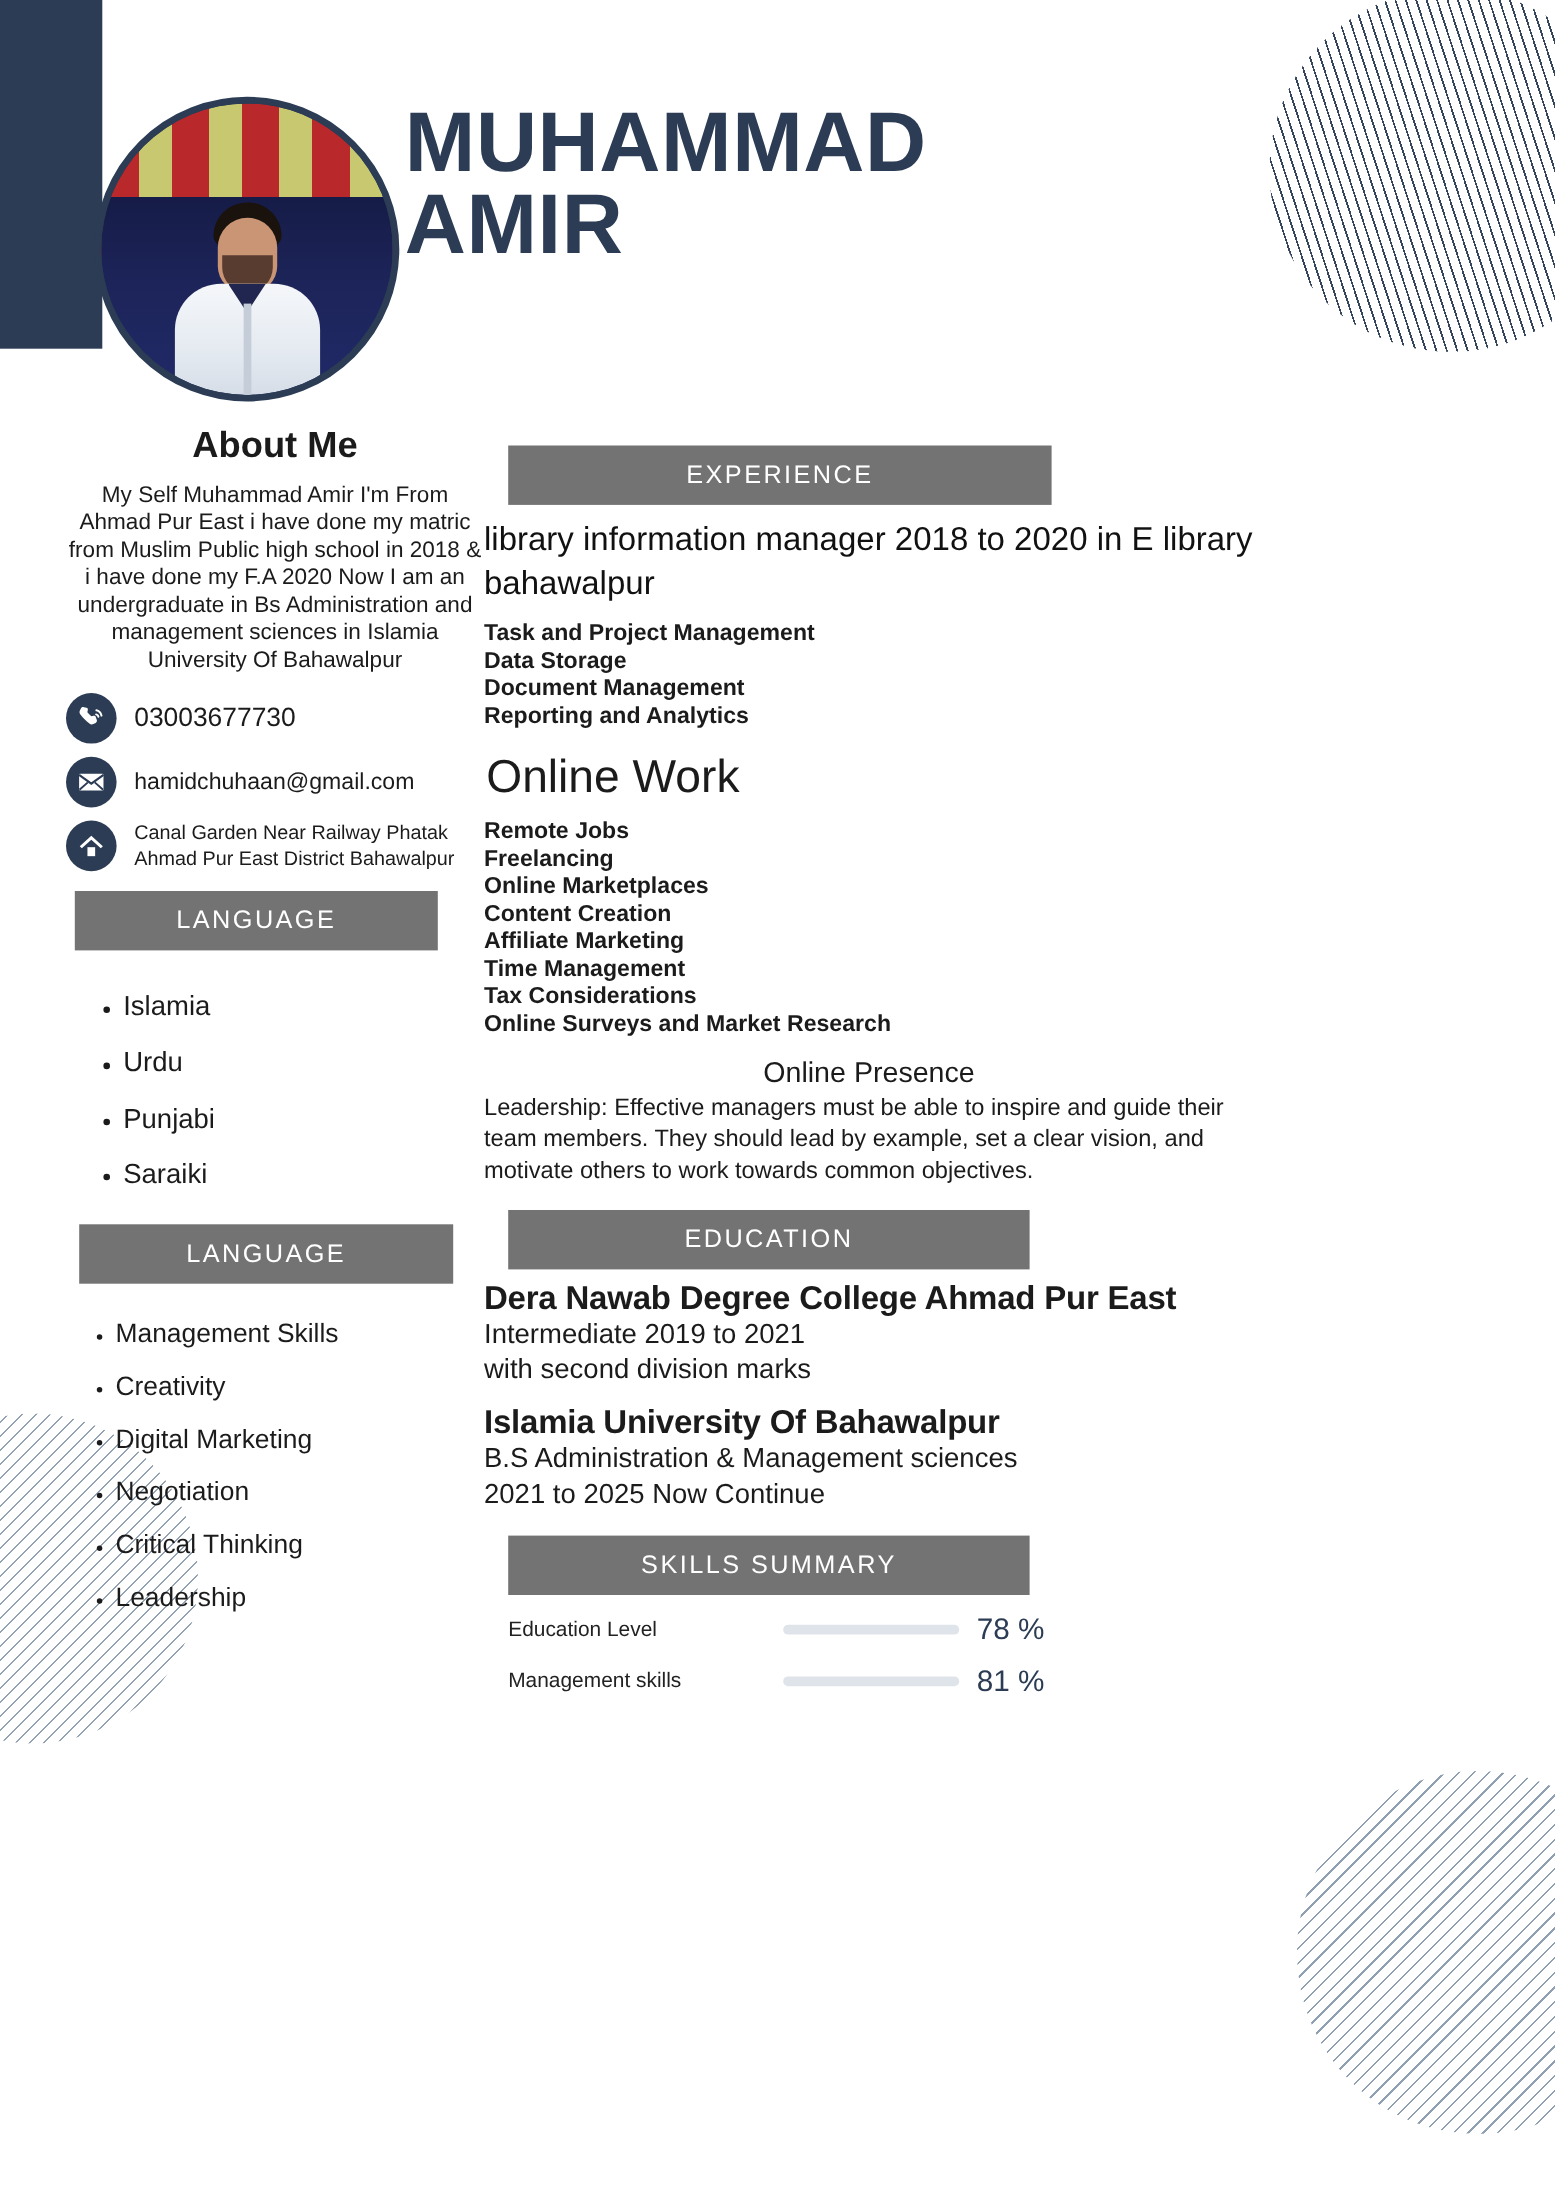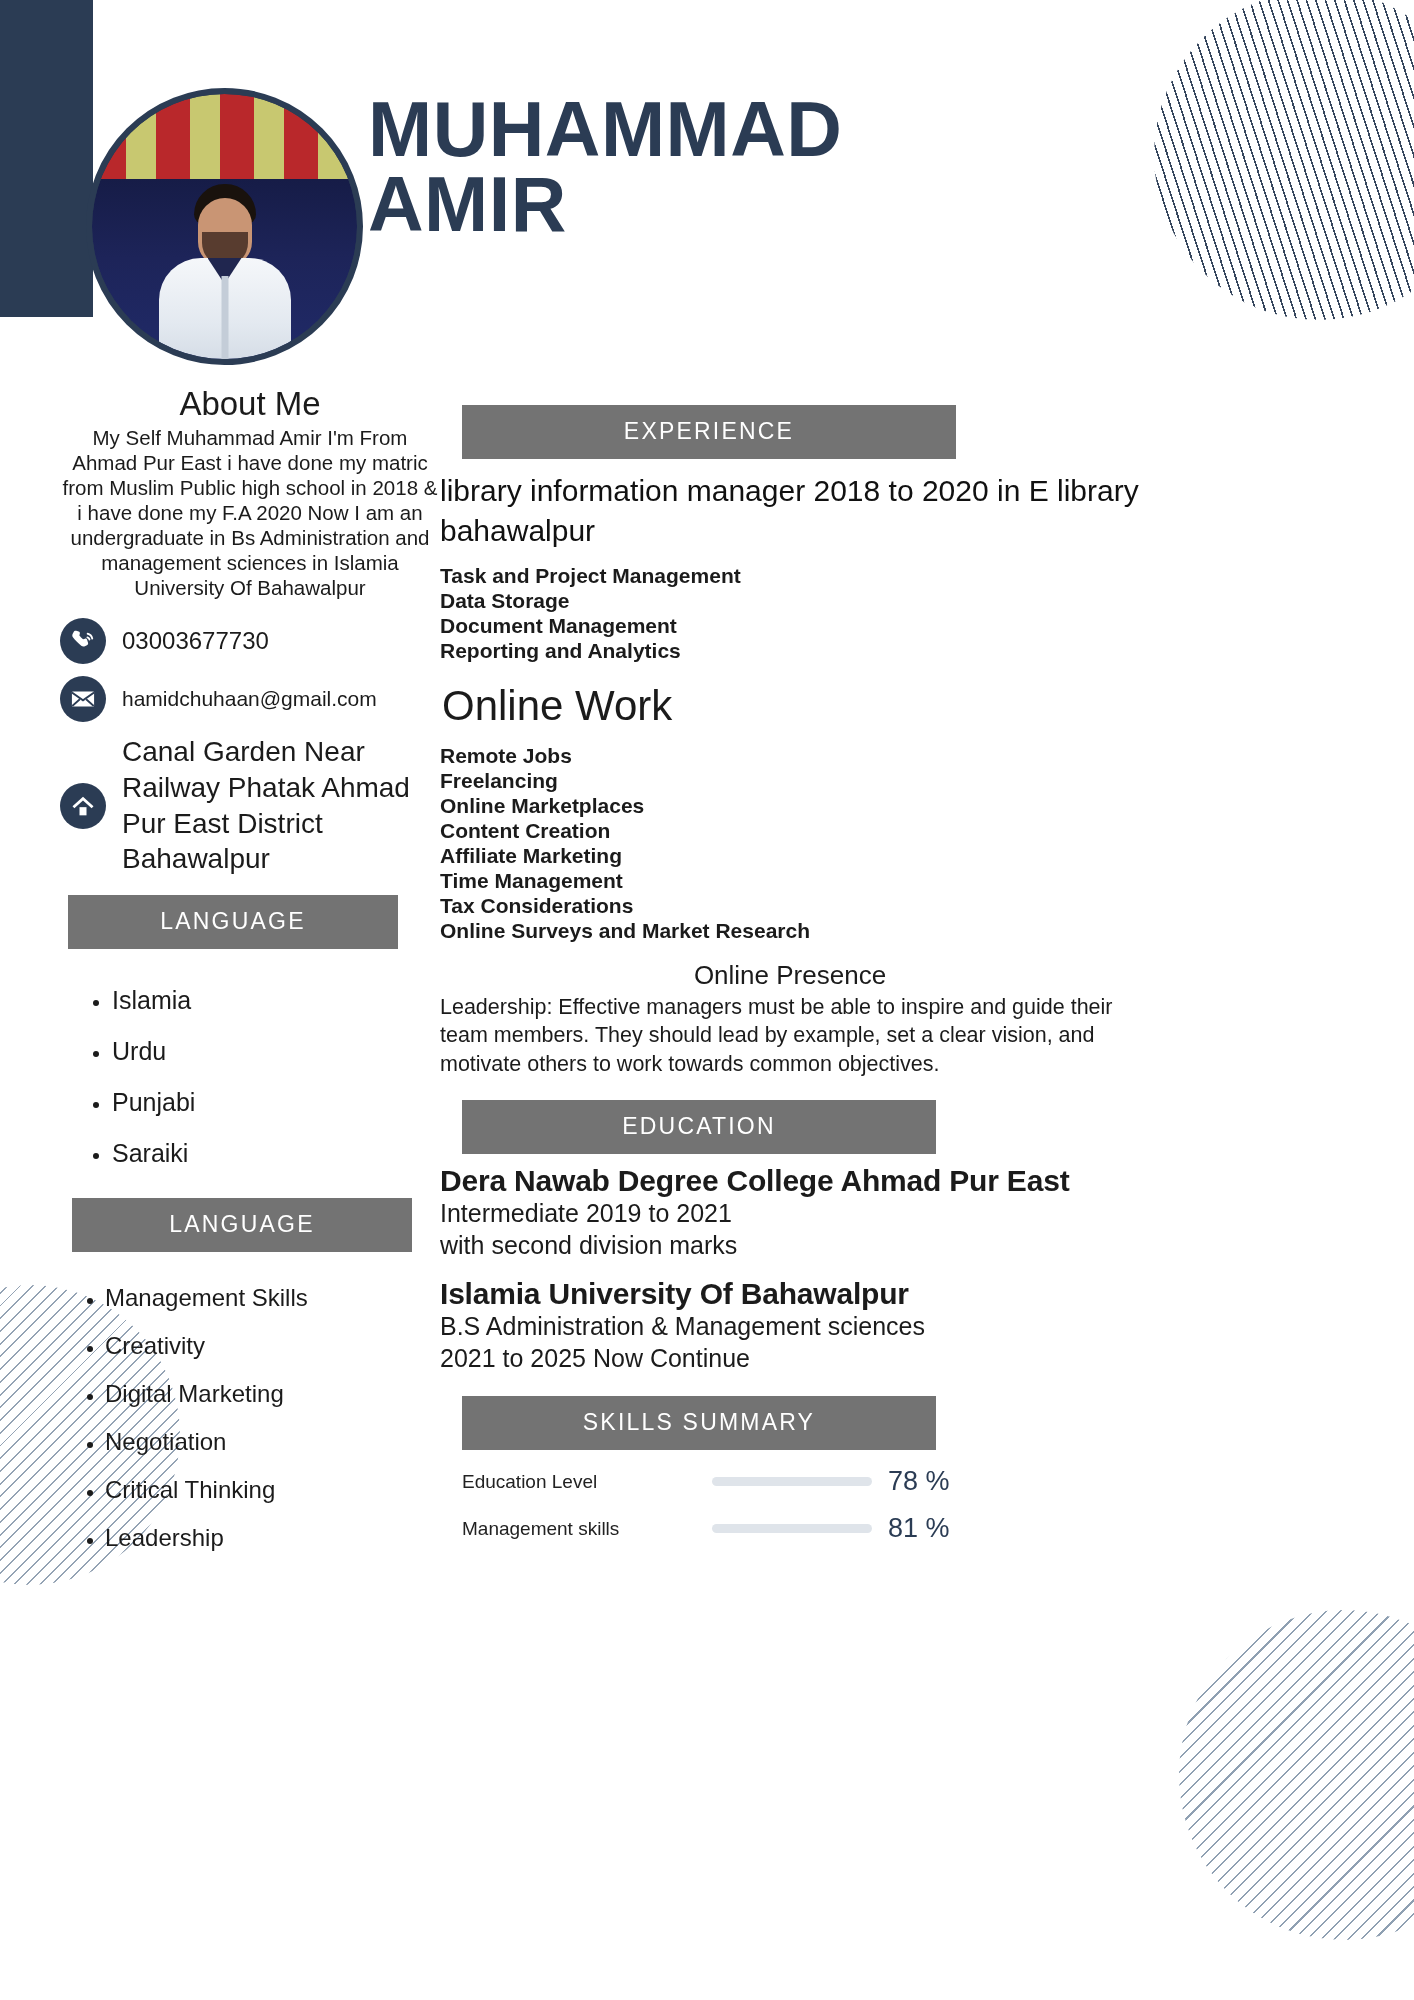--- a/index.html
+++ b/index.html
@@ -146,23 +146,23 @@
 
   
   .left-col {
     position: absolute;
     left: 60px; top: 385px;
     width: 380px;
   }
   .about-title {
     text-align: center;
     font-size: 33px;
-    font-weight: 400;
+    font-weight: 700;
     color: #1b1b1b;
-    margin-bottom: 2px;
+    margin-bottom: 14px;
   }
   .about-text {
     text-align: center;
     font-size: 20.5px;
     line-height: 1.22;
     color: #1b1b1b;
   }
 
   .contacts { margin-top: 18px; }
   .contact-row {
@@ -177,21 +177,21 @@
     width: 46px; height: 46px;
     border-radius: 50%;
     background: #2b3c54;
     display: flex;
     align-items: center;
     justify-content: center;
   }
   .cicon svg { display: block; }
   .ctext { font-size: 24px; line-height: 1.2; }
   .ctext.small { font-size: 21px; }
-  .ctext.addr { font-size: 28px; line-height: 1.28; }
+  .ctext.addr { font-size: 18px; line-height: 1.28; }
 
   .lang-bar { margin: 18px 0 0 8px; width: 330px; }
   .expertise-bar { margin: 20px 0 0 12px; width: 340px; }
 
   .bullets {
     list-style: disc;
     margin: 26px 0 0 52px;
     font-size: 25px;
     line-height: 2.03;
     font-weight: 300;

